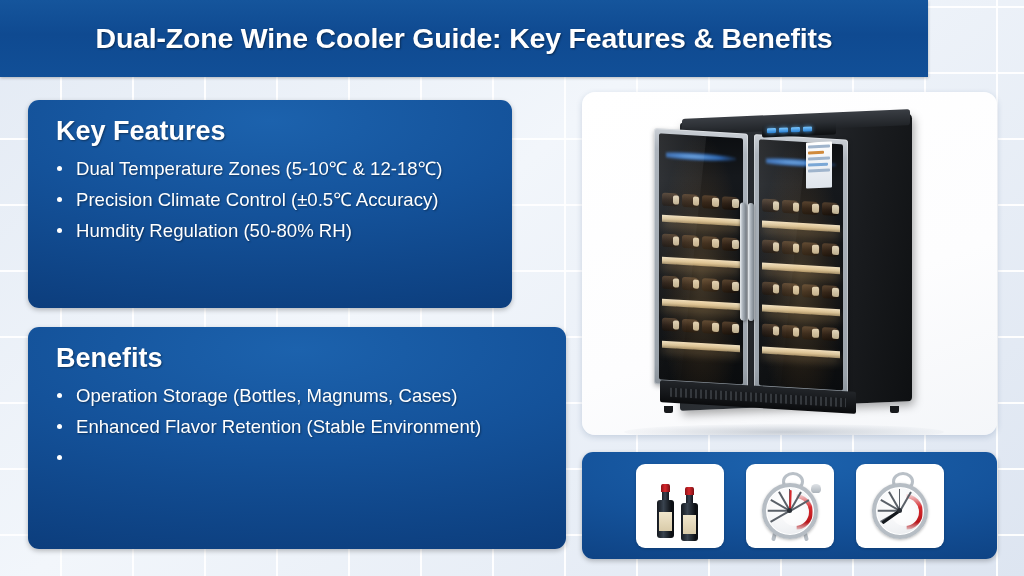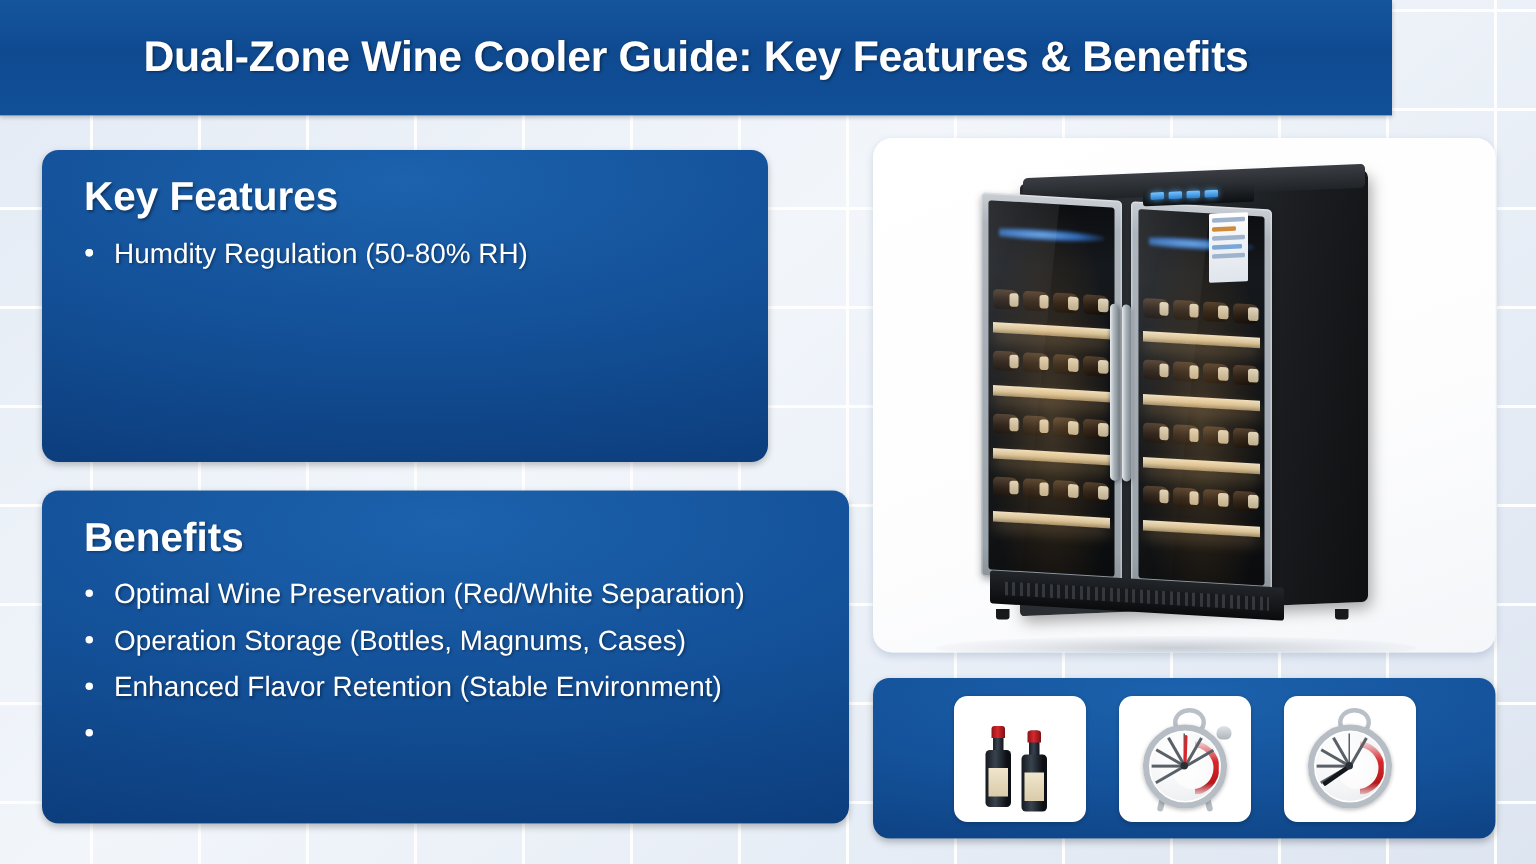--- a/index.html
+++ b/index.html
@@ -419,35 +419,36 @@
 
   <div class="header">
     <div class="header-title">Dual-Zone Wine Cooler Guide: Key Features &amp; Benefits</div>
   </div>
 
   <div class="panel" id="panel-features">
     <div class="panel-title">Key Features</div>
     <ul class="bullet-list">
       <li class="bullet-item">
         <span class="bullet-dot"></span>
+        <span>Dual Temperature Zones (5-10℃ &amp; 12-18℃)</span>
+      </li>
+      <li class="bullet-item">
+        <span class="bullet-dot"></span>
+        <span>Precision Climate Control (±0.5℃ Accuracy)</span>
       </li>
       <li class="bullet-item">
         <span class="bullet-dot"></span>
         <span>Humdity Regulation (50-80% RH)</span>
       </li>
     </ul>
   </div>
 
   <div class="panel" id="panel-benefits">
     <div class="panel-title">Benefits</div>
     <ul class="bullet-list">
-      <li class="bullet-item">
-        <span class="bullet-dot"></span>
-        <span>Optimal Wine Preservation (Red/White Separation)</span>
-      </li>
       <li class="bullet-item">
         <span class="bullet-dot"></span>
         <span>Operation Storage (Bottles, Magnums, Cases)</span>
       </li>
       <li class="bullet-item">
         <span class="bullet-dot"></span>
         <span>Enhanced Flavor Retention (Stable Environment)</span>
       </li>
       <li class="bullet-item">
         <span class="bullet-dot"></span>

